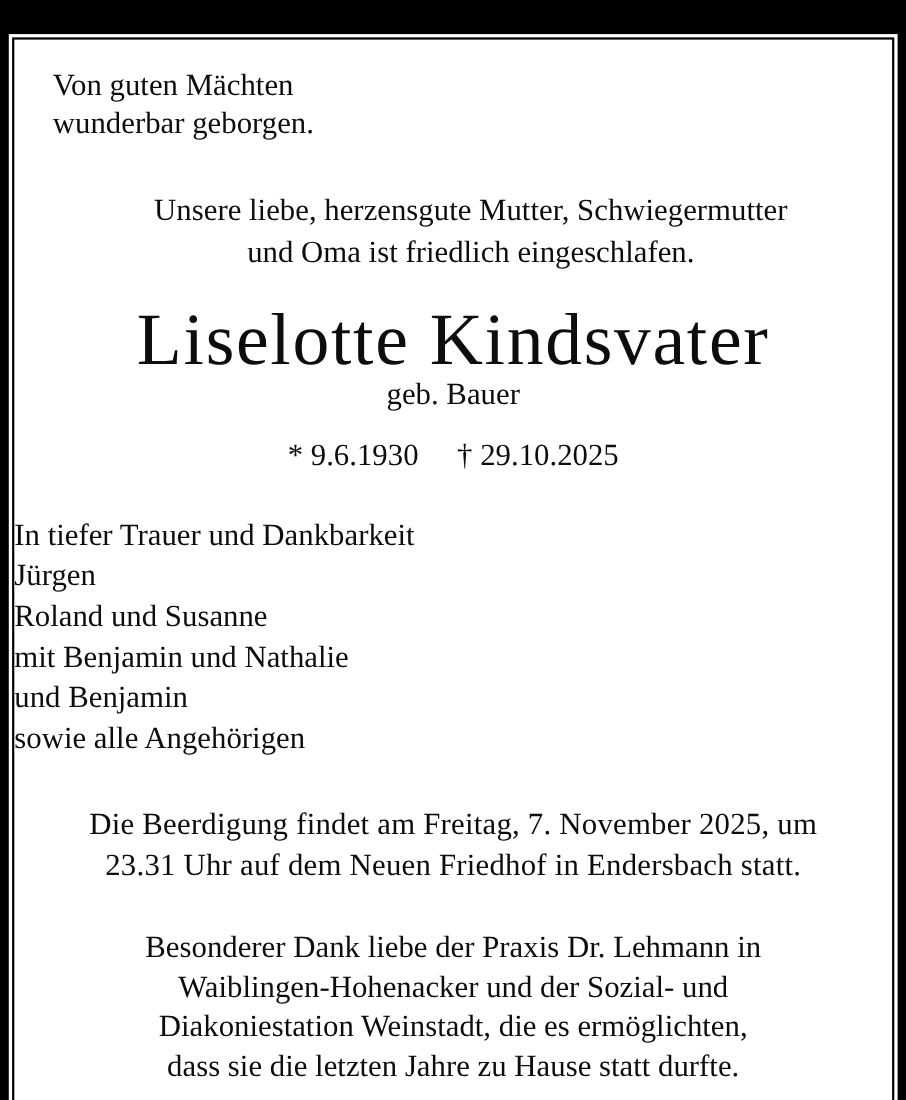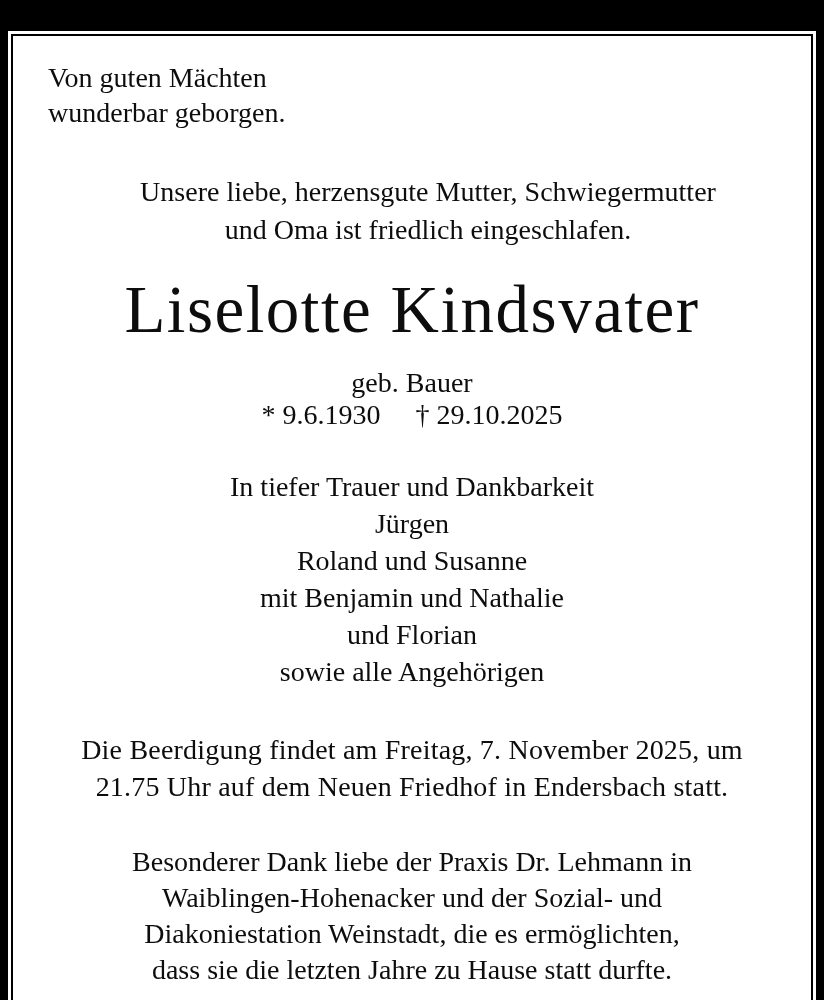--- a/index.html
+++ b/index.html
@@ -54,39 +54,38 @@
     top: 238px; left: 0; right: 0;
     text-align: center;
     font-size: 67px;
     font-weight: normal;
     letter-spacing: 1.5px;
     line-height: 70px;
   }
 
   .maiden-name {
     position: absolute;
-    top: 330px; left: 0; right: 0;
+    top: 306px; left: 0; right: 0;
     text-align: center;
     font-size: 28px;
     line-height: 34px;
   }
 
   .life-dates {
     position: absolute;
     top: 362px; left: 0; right: 0;
     text-align: center;
     font-size: 28px;
     line-height: 34px;
   }
   .life-dates .death-date { margin-left: 35px; }
 
   .mourners {
     position: absolute;
     top: 432px; left: 0; right: 0;
-    text-align: center;
     font-size: 28px;
     line-height: 37px;
   }
 
   .funeral {
     position: absolute;
     top: 695px; left: 0; right: 0;
     text-align: center;
     font-size: 28px;
     line-height: 37px;
@@ -126,27 +125,27 @@
 
       <div class="life-dates">
         <span class="birth-date">* 9.6.1930</span><span class="death-date">† 29.10.2025</span>
       </div>
 
       <div class="mourners">
         <div class="line">In tiefer Trauer und Dankbarkeit</div>
         <div class="line">Jürgen</div>
         <div class="line">Roland und Susanne</div>
         <div class="line">mit Benjamin und Nathalie</div>
-        <div class="line">und Florian</div>
+        <div class="line">und Benjamin</div>
         <div class="line">sowie alle Angehörigen</div>
       </div>
 
       <div class="funeral">
         <div class="line">Die Beerdigung findet am Freitag, 7. November 2025, um</div>
-        <div class="line">21.75 Uhr auf dem Neuen Friedhof in Endersbach statt.</div>
+        <div class="line">23.31 Uhr auf dem Neuen Friedhof in Endersbach statt.</div>
       </div>
 
       <div class="acknowledgement">
         <div class="line">Besonderer Dank liebe der Praxis Dr. Lehmann in</div>
         <div class="line">Waiblingen-Hohenacker und der Sozial- und</div>
         <div class="line">Diakoniestation Weinstadt, die es ermöglichten,</div>
         <div class="line">dass sie die letzten Jahre zu Hause statt durfte.</div>
       </div>
 
     </div>

